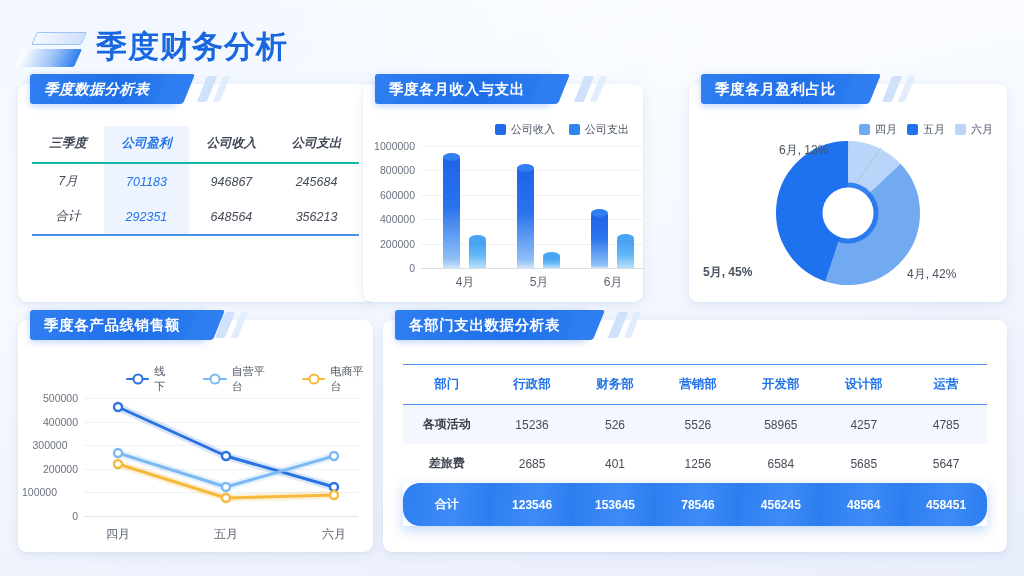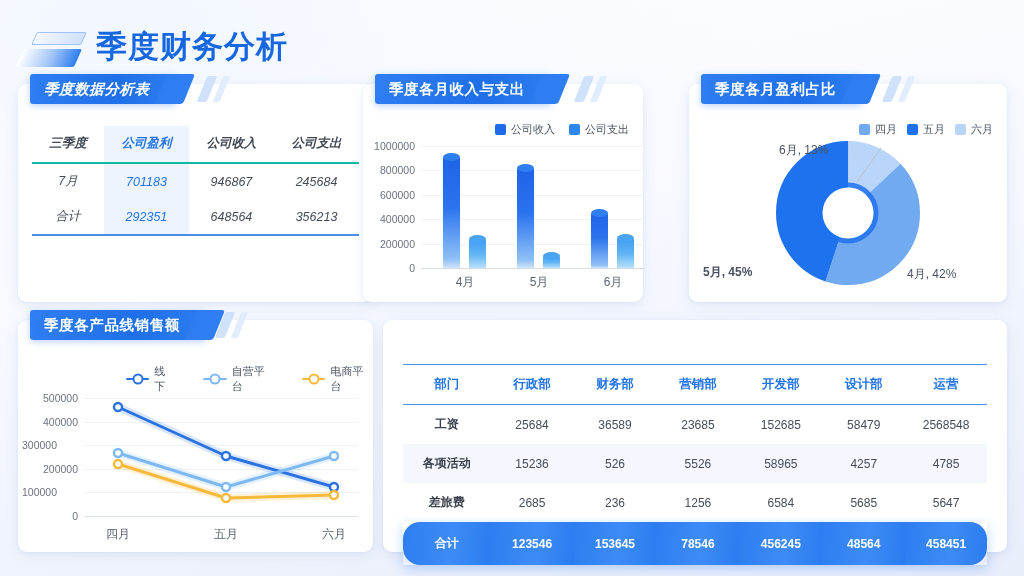--- a/index.html
+++ b/index.html
@@ -301,21 +301,21 @@
     <div class="gline" style="left:66px; top:196px; width:274px; background:#dfe4ec;"></div>
     <div class="gline" style="left:66px; top:172.4px; width:274px;"></div>
     <div class="gline" style="left:66px; top:148.8px; width:274px;"></div>
     <div class="gline" style="left:66px; top:125.2px; width:274px;"></div>
     <div class="gline" style="left:66px; top:101.6px; width:274px;"></div>
     <div class="gline" style="left:66px; top:78px;   width:274px;"></div>
 
     <div class="ylab" style="left:4px; width:56px; top:196px; text-align:right;">0</div>
     <div class="ylab" style="left:4px; width:56px; top:172.4px; ">100000</div>
     <div class="ylab" style="left:4px; width:56px; top:148.8px; text-align:right;">200000</div>
-    <div class="ylab" style="left:4px; width:56px; top:125.2px; text-align:left;">300000</div>
+    <div class="ylab" style="left:4px; width:56px; top:125.2px; text-align:center;">300000</div>
     <div class="ylab" style="left:4px; width:56px; top:101.6px; text-align:right;">400000</div>
     <div class="ylab" style="left:4px; width:56px; top:78px; text-align:right;">500000</div>
 
     <svg style="position:absolute; left:0; top:0;" width="355" height="232">
 
       <polyline points="100,87 208,136 316,167" fill="none" stroke="#2a72e0" stroke-opacity=".18" stroke-width="8" stroke-linecap="round" stroke-linejoin="round"></polyline>
       <polyline points="100,133 208,167 316,136" fill="none" stroke="#7cb8f2" stroke-opacity=".20" stroke-width="8" stroke-linecap="round" stroke-linejoin="round"></polyline>
       <polyline points="100,144 208,178 316,175" fill="none" stroke="#f6b93b" stroke-opacity=".20" stroke-width="8" stroke-linecap="round" stroke-linejoin="round"></polyline>
 
       <polyline points="100,87 208,136 316,167" fill="none" stroke="#2a72e0" stroke-width="3" stroke-linecap="round" stroke-linejoin="round"></polyline>
@@ -335,20 +335,25 @@
       <circle cx="316" cy="175" r="4" fill="#fff" stroke="#f6b93b" stroke-width="2.4"></circle>
     </svg>
 
     <div class="xlab" style="left:100px; top:206px;">四月</div>
     <div class="xlab" style="left:208px; top:206px;">五月</div>
     <div class="xlab" style="left:316px; top:206px;">六月</div>
   </div>
 </div>
 
 <div class="card" id="card-dept">
+  <div class="badge-wrap">
+    <span class="badge">各部门支出数据分析表</span>
+    <span class="badge-stripe s1" style="left:218px;"></span>
+    <span class="badge-stripe s2" style="left:234px;"></span>
+  </div>
 
   <table class="tbl2">
     <colgroup>
       <col style="width:15%">
         <col style="width:14.2%">
         <col style="width:14.2%">
         <col style="width:14.2%">
       <col style="width:14.2%">
         <col style="width:14.2%">
         <col style="width:14%">
@@ -358,42 +363,33 @@
         <th>部门</th>
         <th>行政部</th>
         <th>财务部</th>
         <th>营销部</th>
         <th>开发部</th>
         <th>设计部</th>
         <th>运营</th>
       </tr>
     </thead>
     <tbody>
-      <tr>
-        <td>工资</td>
-        <td>25684</td>
-        <td>36589</td>
-        <td>23685</td>
-        <td>152685</td>
-        <td>58479</td>
-        <td>2568548</td>
-      </tr>
       <tr class="alt">
         <td>各项活动</td>
         <td>15236</td>
         <td>526</td>
         <td>5526</td>
         <td>58965</td>
         <td>4257</td>
         <td>4785</td>
       </tr>
       <tr>
         <td>差旅费</td>
         <td>2685</td>
-        <td>236</td>
+        <td>401</td>
         <td>1256</td>
         <td>6584</td>
         <td>5685</td>
         <td>5647</td>
       </tr>
       <tr class="total">
         <td>合计</td>
         <td>123546</td>
         <td>153645</td>
         <td>78546</td>

